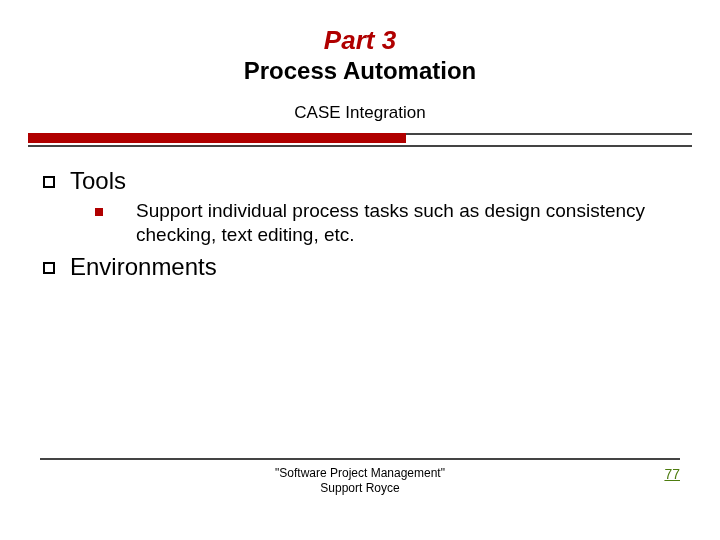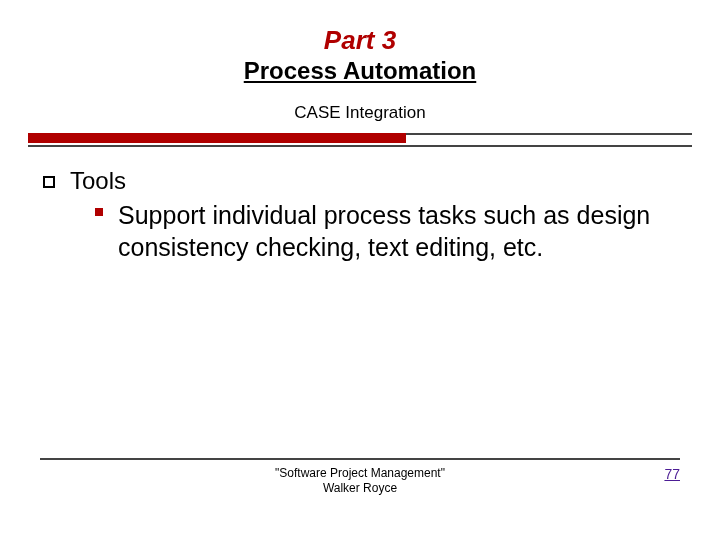--- a/index.html
+++ b/index.html
@@ -25,21 +25,20 @@
     font-weight: bold;
     font-style: italic;
     color: #b00000;
     font-size: 26px;
     line-height: 1.1;
   }
   .subtitle {
     font-weight: bold;
     font-size: 24px;
     margin-top: 2px;
-    text-decoration: underline;
   }
   .case {
     font-size: 17px;
     margin-top: 18px;
   }
   .band {
     margin: 10px 28px 0 28px;
     height: 12px;
     display: flex;
     border-bottom: 2px solid #444;
@@ -93,23 +92,23 @@
     justify-content: center;
     margin-top: 6px;
   }
   .l2-mark span {
     display: block;
     width: 8px;
     height: 8px;
     background: #b00000;
   }
   .l2-text {
-    font-size: 25px;
+    font-size: 19px;
     line-height: 1.28;
-    margin-left: 12px;
+    margin-left: 30px;
     max-width: 560px;
   }
   .footer {
     position: absolute;
     bottom: 16px;
     left: 0;
     width: 100%;
     box-sizing: border-box;
     padding: 0 40px;
   }
@@ -123,21 +122,21 @@
   }
   .footer-center {
     flex: 1;
     text-align: center;
     font-size: 12px;
     line-height: 1.25;
   }
   .footer-right {
     width: 50px;
     text-align: right;
-    color: #4c1d95;
+    color: #4d7c0f;
     font-size: 14px;
     text-decoration: underline;
   }
   .footer-left {
     width: 50px;
   }
 </style>
 </head>
 <body>
 
@@ -163,28 +162,34 @@
       <div class="l1-text">Tools</div>
     </div>
     <div class="l2">
       <div class="l2-mark">
           <span></span>
         </div>
       <div class="l2-text">Support individual process tasks such as design consistency checking, text editing, etc.</div>
     </div>
 
 
+    <div class="l1">
+      <div class="l1-mark">
+          <span></span>
+        </div>
+      <div class="l1-text">Environments</div>
+    </div>
 
   </div>
 
   <div class="footer">
     <div class="footer-line"></div>
     <div class="footer-row">
       <div class="footer-left"></div>
       <div class="footer-center">
         <span>"Software Project Management"</span><br>
-        <span>Walker Royce</span>
+        <span>Support Royce</span>
       </div>
       <div class="footer-right">77</div>
     </div>
   </div>
 
 </div>
 
 </body></html>

